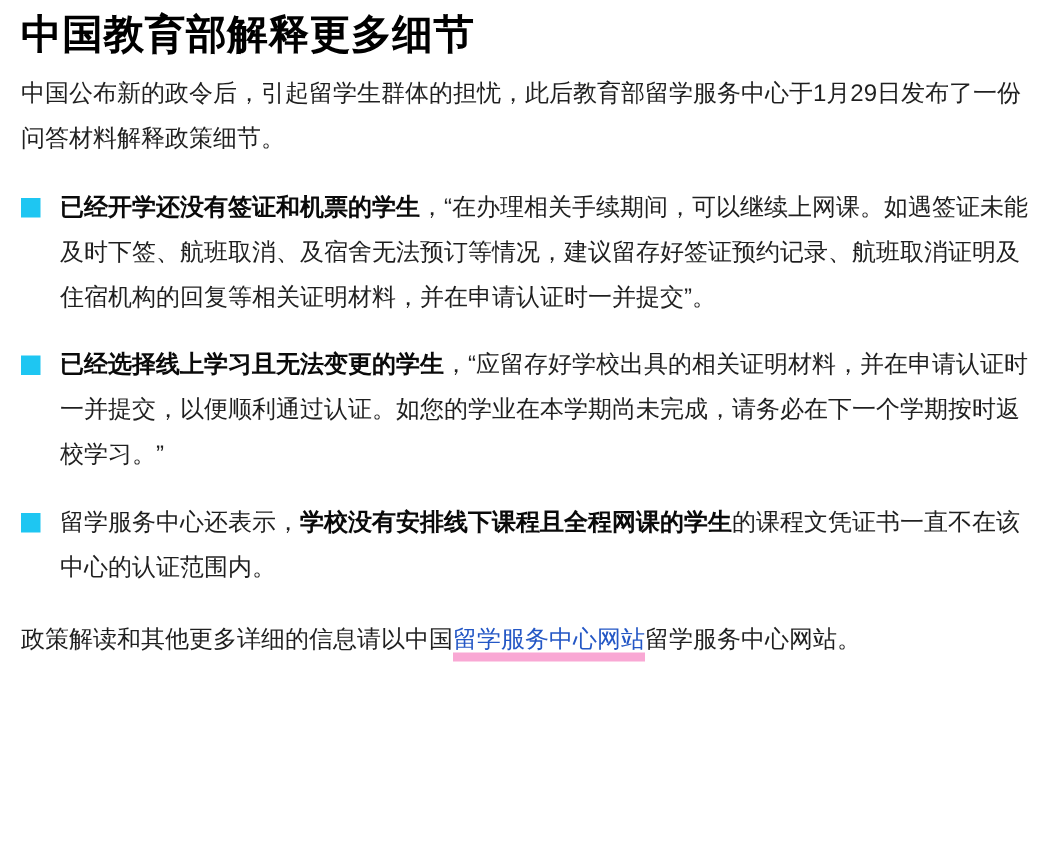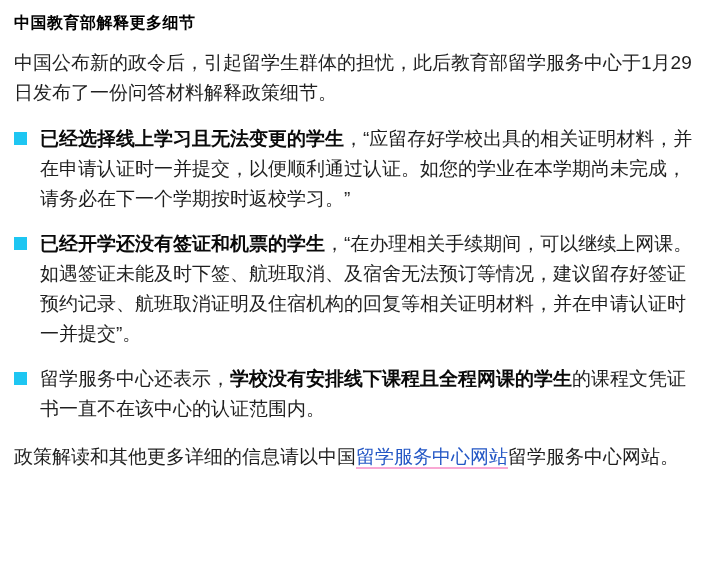--- a/index.html
+++ b/index.html
@@ -13,28 +13,28 @@
     overflow: hidden;
     font-family: "Liberation Sans", "DejaVu Sans", sans-serif;
     color: #1f1f1f;
   }
   .article {
     padding: 10px 14px 0 14px;
     box-sizing: border-box;
   }
   .article-title {
     margin: 0 0 12px 0;
-    font-size: 16px;
+    font-size: 27px;
     line-height: 26px;
     font-weight: 700;
     color: #000000;
     letter-spacing: 0.5px;
   }
   .intro, .footer-note, .bullet-item {
-    font-size: 19px;
+    font-size: 16px;
     line-height: 30px;
     color: #1f1f1f;
   }
   .intro {
     margin: 0 0 16px 0;
   }
   .bullet-list {
     list-style: none;
     margin: 0;
     padding: 0;
@@ -56,43 +56,43 @@
   .bullet-item strong, .bold-run {
     font-weight: 700;
     color: #0a0a0a;
   }
   .footer-note {
     margin: 18px 0 0 0;
   }
   .inline-link {
     color: #2457c5;
     text-decoration: none;
-    border-bottom: 2px solid #f9a8d4;
+    border-bottom: 6px solid #f9a8d4;
     cursor: pointer;
   }
 </style>
 </head>
 <body>
 
 <div class="article">
 
   <h1 class="article-title">中国教育部解释更多细节</h1>
 
   <p class="intro">中国公布新的政令后，引起留学生群体的担忧，此后教育部留学服务中心于1月29日发布了一份问答材料解释政策细节。</p>
 
   <ul class="bullet-list">
 
     <li class="bullet-item">
       <span class="bullet-square"></span>
-      <span></span><strong>已经选择线上学习且无法变更的学生</strong><span>，“应留存好学校出具的相关证明材料，并在申请认证时一并提交，以便顺利通过认证。如您的学业在本学期尚未完成，请务必在下一个学期按时返校学习。”</span>
+      <span></span><strong>已经开学还没有签证和机票的学生</strong><span>，“在办理相关手续期间，可以继续上网课。如遇签证未能及时下签、航班取消、及宿舍无法预订等情况，建议留存好签证预约记录、航班取消证明及住宿机构的回复等相关证明材料，并在申请认证时一并提交”。</span>
     </li>
 
     <li class="bullet-item">
       <span class="bullet-square"></span>
-      <span></span><strong>已经开学还没有签证和机票的学生</strong><span>，“在办理相关手续期间，可以继续上网课。如遇签证未能及时下签、航班取消、及宿舍无法预订等情况，建议留存好签证预约记录、航班取消证明及住宿机构的回复等相关证明材料，并在申请认证时一并提交”。</span>
+      <span></span><strong>已经选择线上学习且无法变更的学生</strong><span>，“应留存好学校出具的相关证明材料，并在申请认证时一并提交，以便顺利通过认证。如您的学业在本学期尚未完成，请务必在下一个学期按时返校学习。”</span>
     </li>
 
 
     <li class="bullet-item">
       <span class="bullet-square"></span>
       <span>留学服务中心还表示，</span><strong>学校没有安排线下课程且全程网课的学生</strong><span>的课程文凭证书一直不在该中心的认证范围内。</span>
     </li>
 
   </ul>
 

